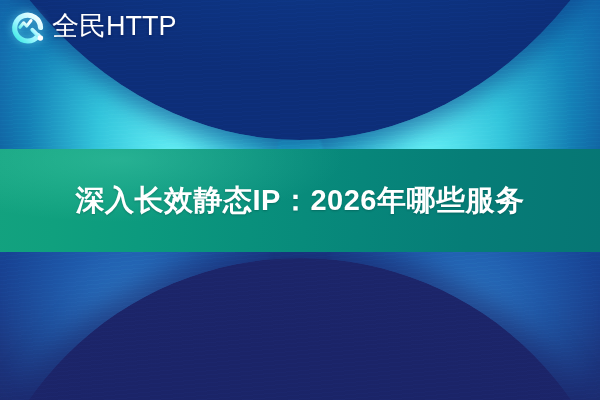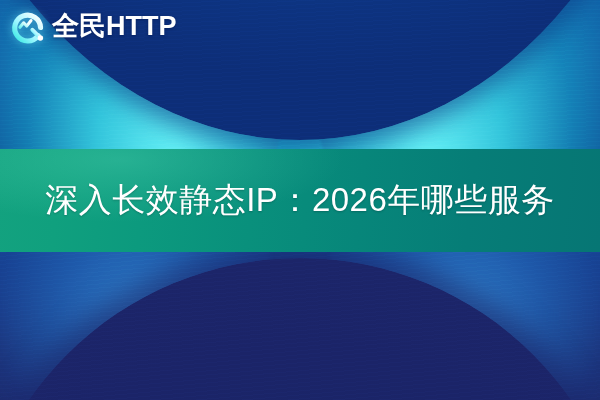--- a/index.html
+++ b/index.html
@@ -189,22 +189,22 @@
     inset: 0;
     background: radial-gradient(ellipse 320px 90px at 20% 10%,
         rgba(130,255,220,0.22) 0%,
         rgba(130,255,220,0) 70%);
     pointer-events: none;
   }
   .title-line {
     position: relative;
     z-index: 2;
     color: #ffffff;
-    font-size: 33px;
-    font-weight: normal;
+    font-size: 29px;
+    font-weight: bold;
     line-height: 1.42;
     letter-spacing: 0.5px;
     white-space: nowrap;
     text-shadow: 0 1px 2px rgba(0,40,40,0.28);
   }
 
   
   .logo {
     position: absolute;
     left: 9px;
@@ -216,21 +216,21 @@
   }
   .logo-mark {
     width: 38px;
     height: 38px;
     display: block;
     filter: drop-shadow(0 0 5px rgba(120,240,255,0.55));
   }
   .logo-text {
     color: #ffffff;
     font-size: 27px;
-    font-weight: bold;
+    font-weight: normal;
     letter-spacing: 0px;
     line-height: 1;
     text-shadow: 0 1px 3px rgba(0,20,70,0.5);
   }
 </style>
 </head>
 <body>
 
 <div id="banner">
 

